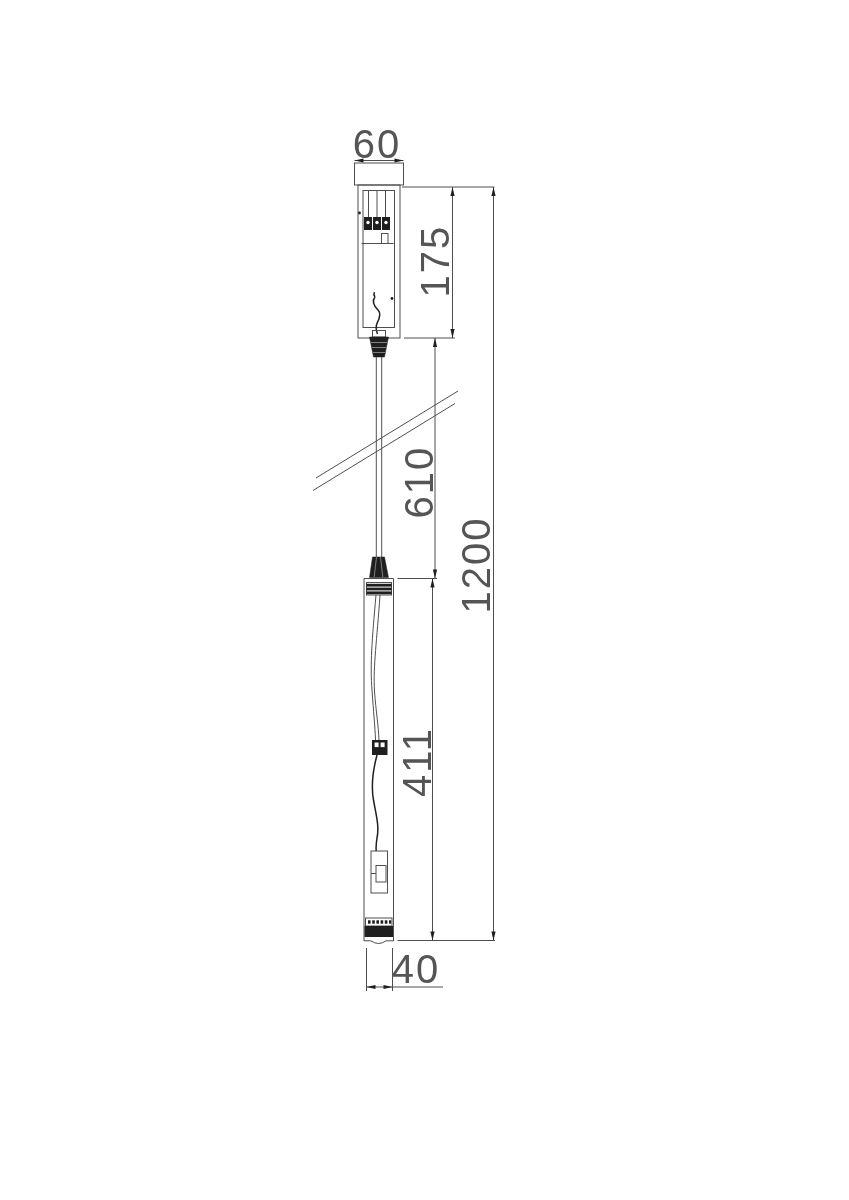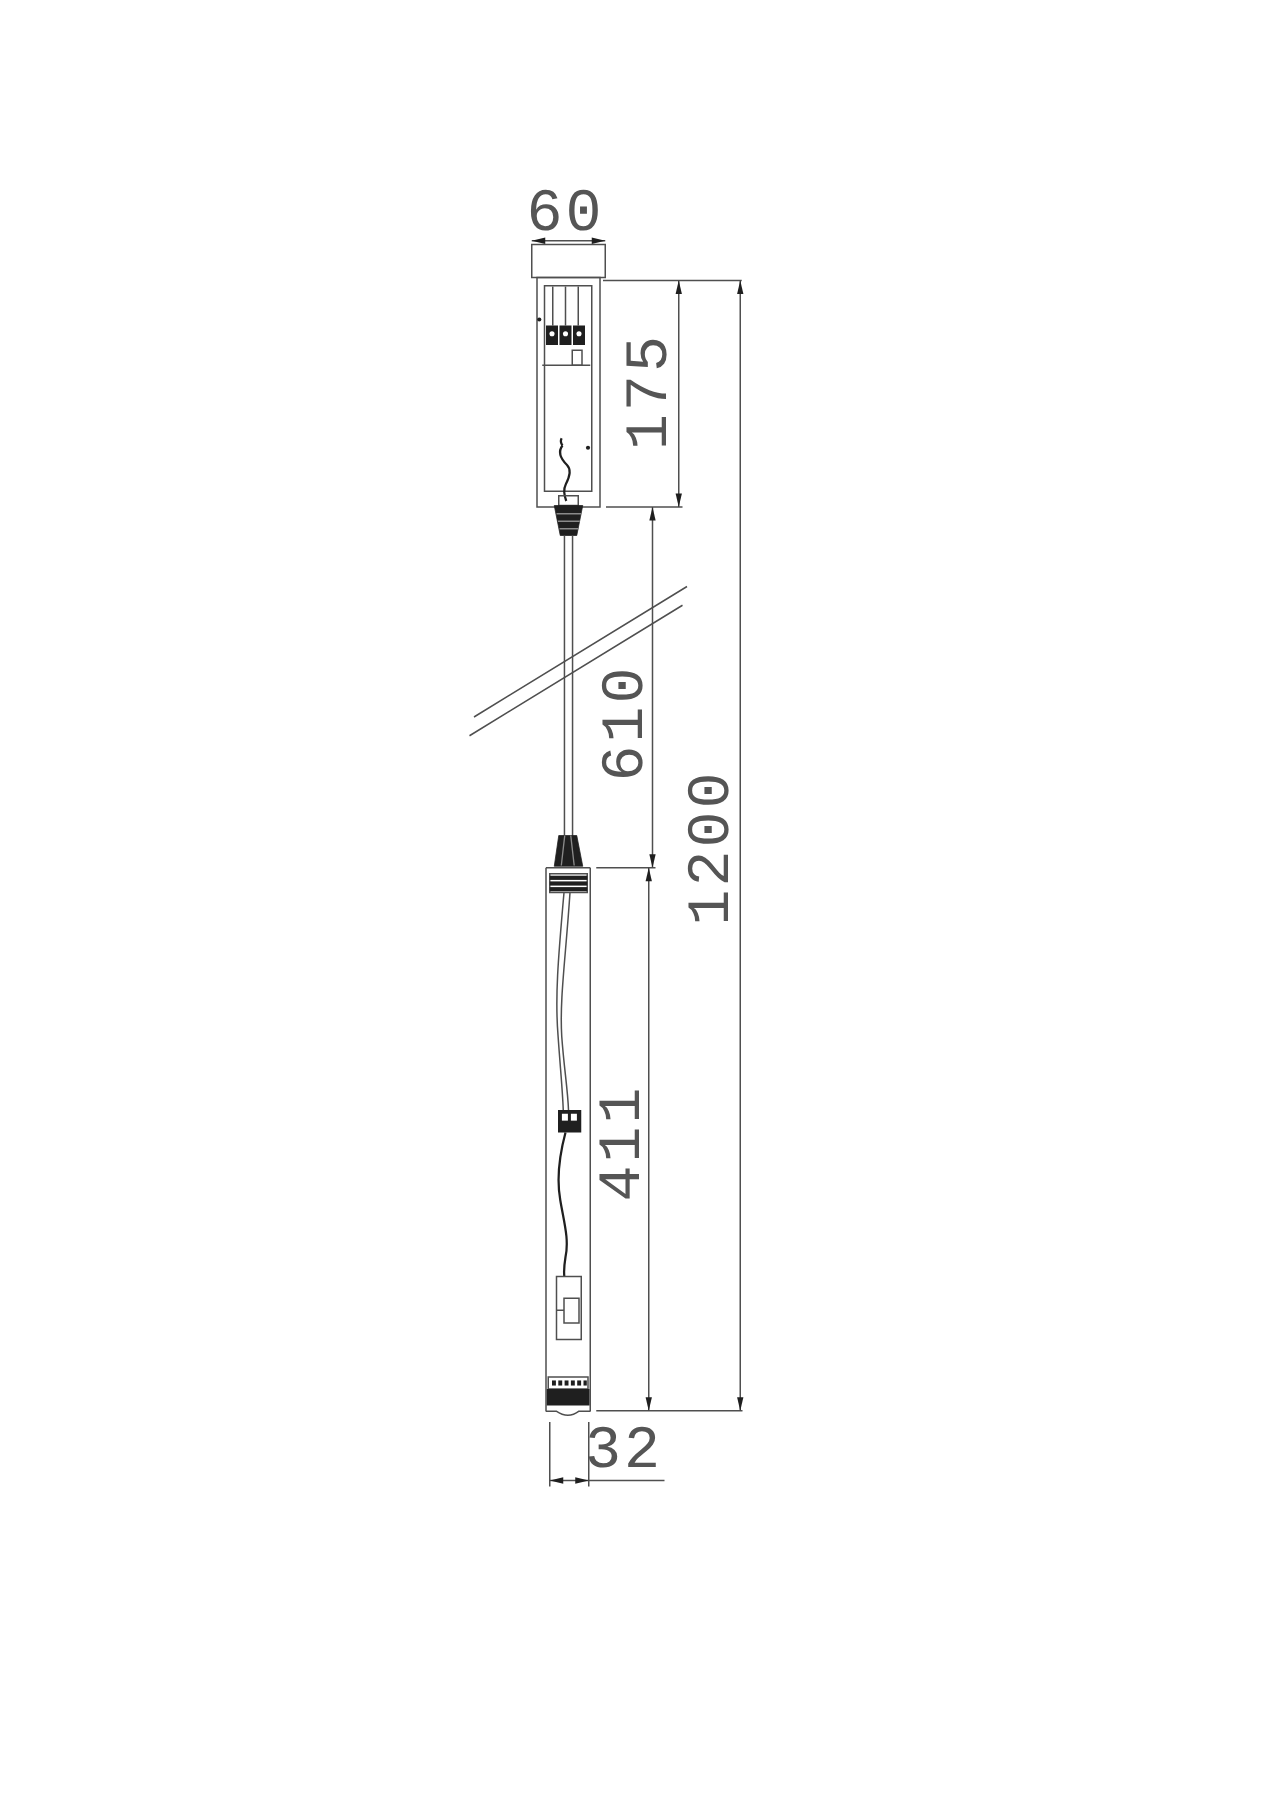--- a/index.html
+++ b/index.html
@@ -1,21 +1,21 @@
 <!DOCTYPE html>
 <html style="--line: #4f4f4f; --dark: #1f1f1f; --text: #555555; --bg: #ffffff;"><head>
 <meta charset="utf-8">
 <style>
   html,body{margin:0;padding:0;background:#ffffff;}
   .stage{
     position:relative;
     width:849px;height:1088px;
     background:var(--bg,#fff);
     overflow:hidden;
-    font-family:Liberation Mono, monospace;
+    font-family:Liberation Sans, sans-serif;
   }
   .stage svg{position:absolute;left:0;top:0;}
   .ln{stroke:var(--line,#4f4f4f);stroke-width:1;fill:none;}
   .ln-thick{stroke:var(--dark,#1f1f1f);stroke-width:1.5;fill:none;}
   .fl{fill:var(--dark,#1f1f1f);stroke:none;}
   .fl-ln{fill:var(--dark,#1f1f1f);stroke:var(--dark,#1f1f1f);stroke-width:.5;}
   .wht{fill:#ffffff;stroke:none;}
   .streak{stroke:#8a8a8a;stroke-width:.9;fill:none;}
   .dim{
     position:absolute;
@@ -174,14 +174,14 @@
   <div class="dim" style="left:377px;top:144px;">60</div>
 
   <div class="dim vert" style="left:435px;top:261px;">175</div>
 
   <div class="dim vert" style="left:419px;top:482px;">610</div>
 
   <div class="dim vert" style="left:476px;top:565px;">1200</div>
 
   <div class="dim vert" style="left:417px;top:762px;">411</div>
 
-  <div class="dim" style="left:416px;top:969px;">32</div>
+  <div class="dim" style="left:416px;top:969px;">40</div>
 </div>
 
 </body></html>

